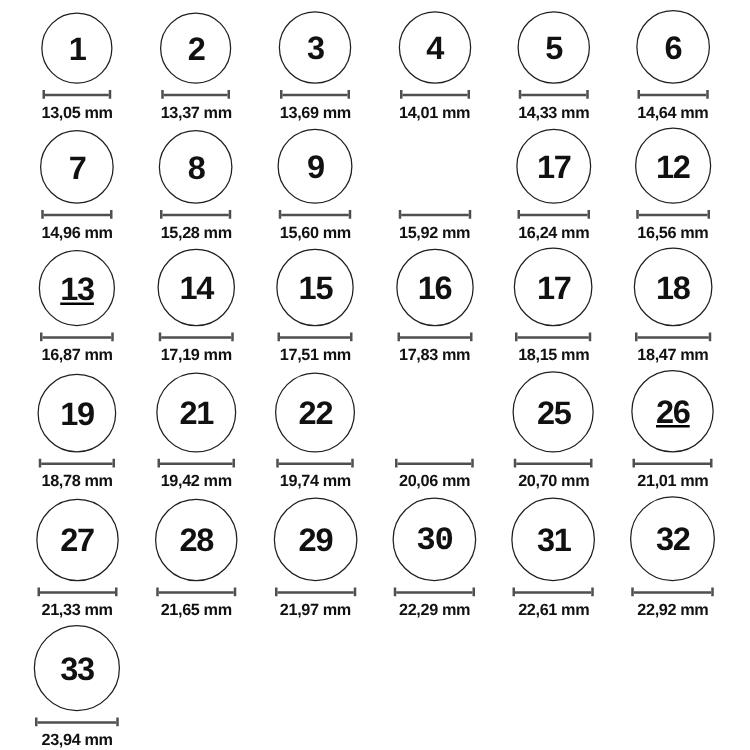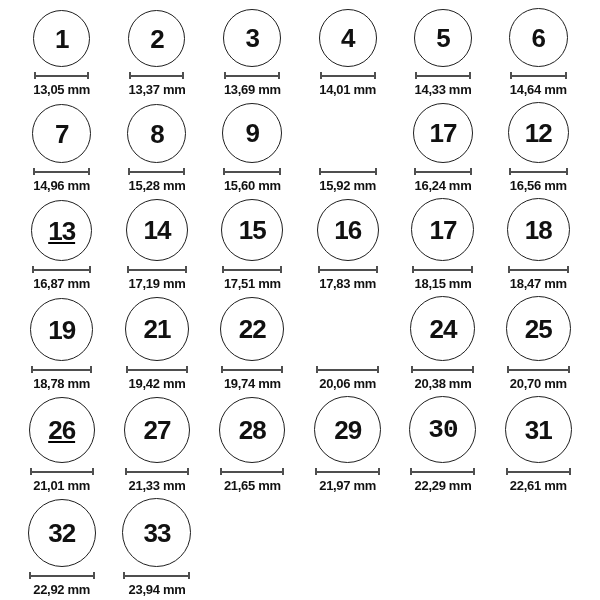--- a/index.html
+++ b/index.html
@@ -329,31 +329,20 @@
 
   <div class="cell">
     <div class="measure" style="width: 63px;">
       <span class="cap"></span>
       <span class="bar"></span>
       <span class="cap"></span>
     </div>
     <div class="label">20,06 mm</div>
   </div>
 
-  <div class="cell">
-    <div class="circle" style="width: 65px; height: 65px;">
-      <span class="num">24</span>
-    </div>
-    <div class="measure" style="width: 63px;">
-      <span class="cap"></span>
-      <span class="bar"></span>
-      <span class="cap"></span>
-    </div>
-    <div class="label">20,38 mm</div>
-  </div>
 
   <div class="cell">
     <div class="circle" style="width: 65px; height: 65px;">
       <span class="num">25</span>
     </div>
     <div class="measure" style="width: 63px;">
       <span class="cap"></span>
       <span class="bar"></span>
       <span class="cap"></span>
     </div>

